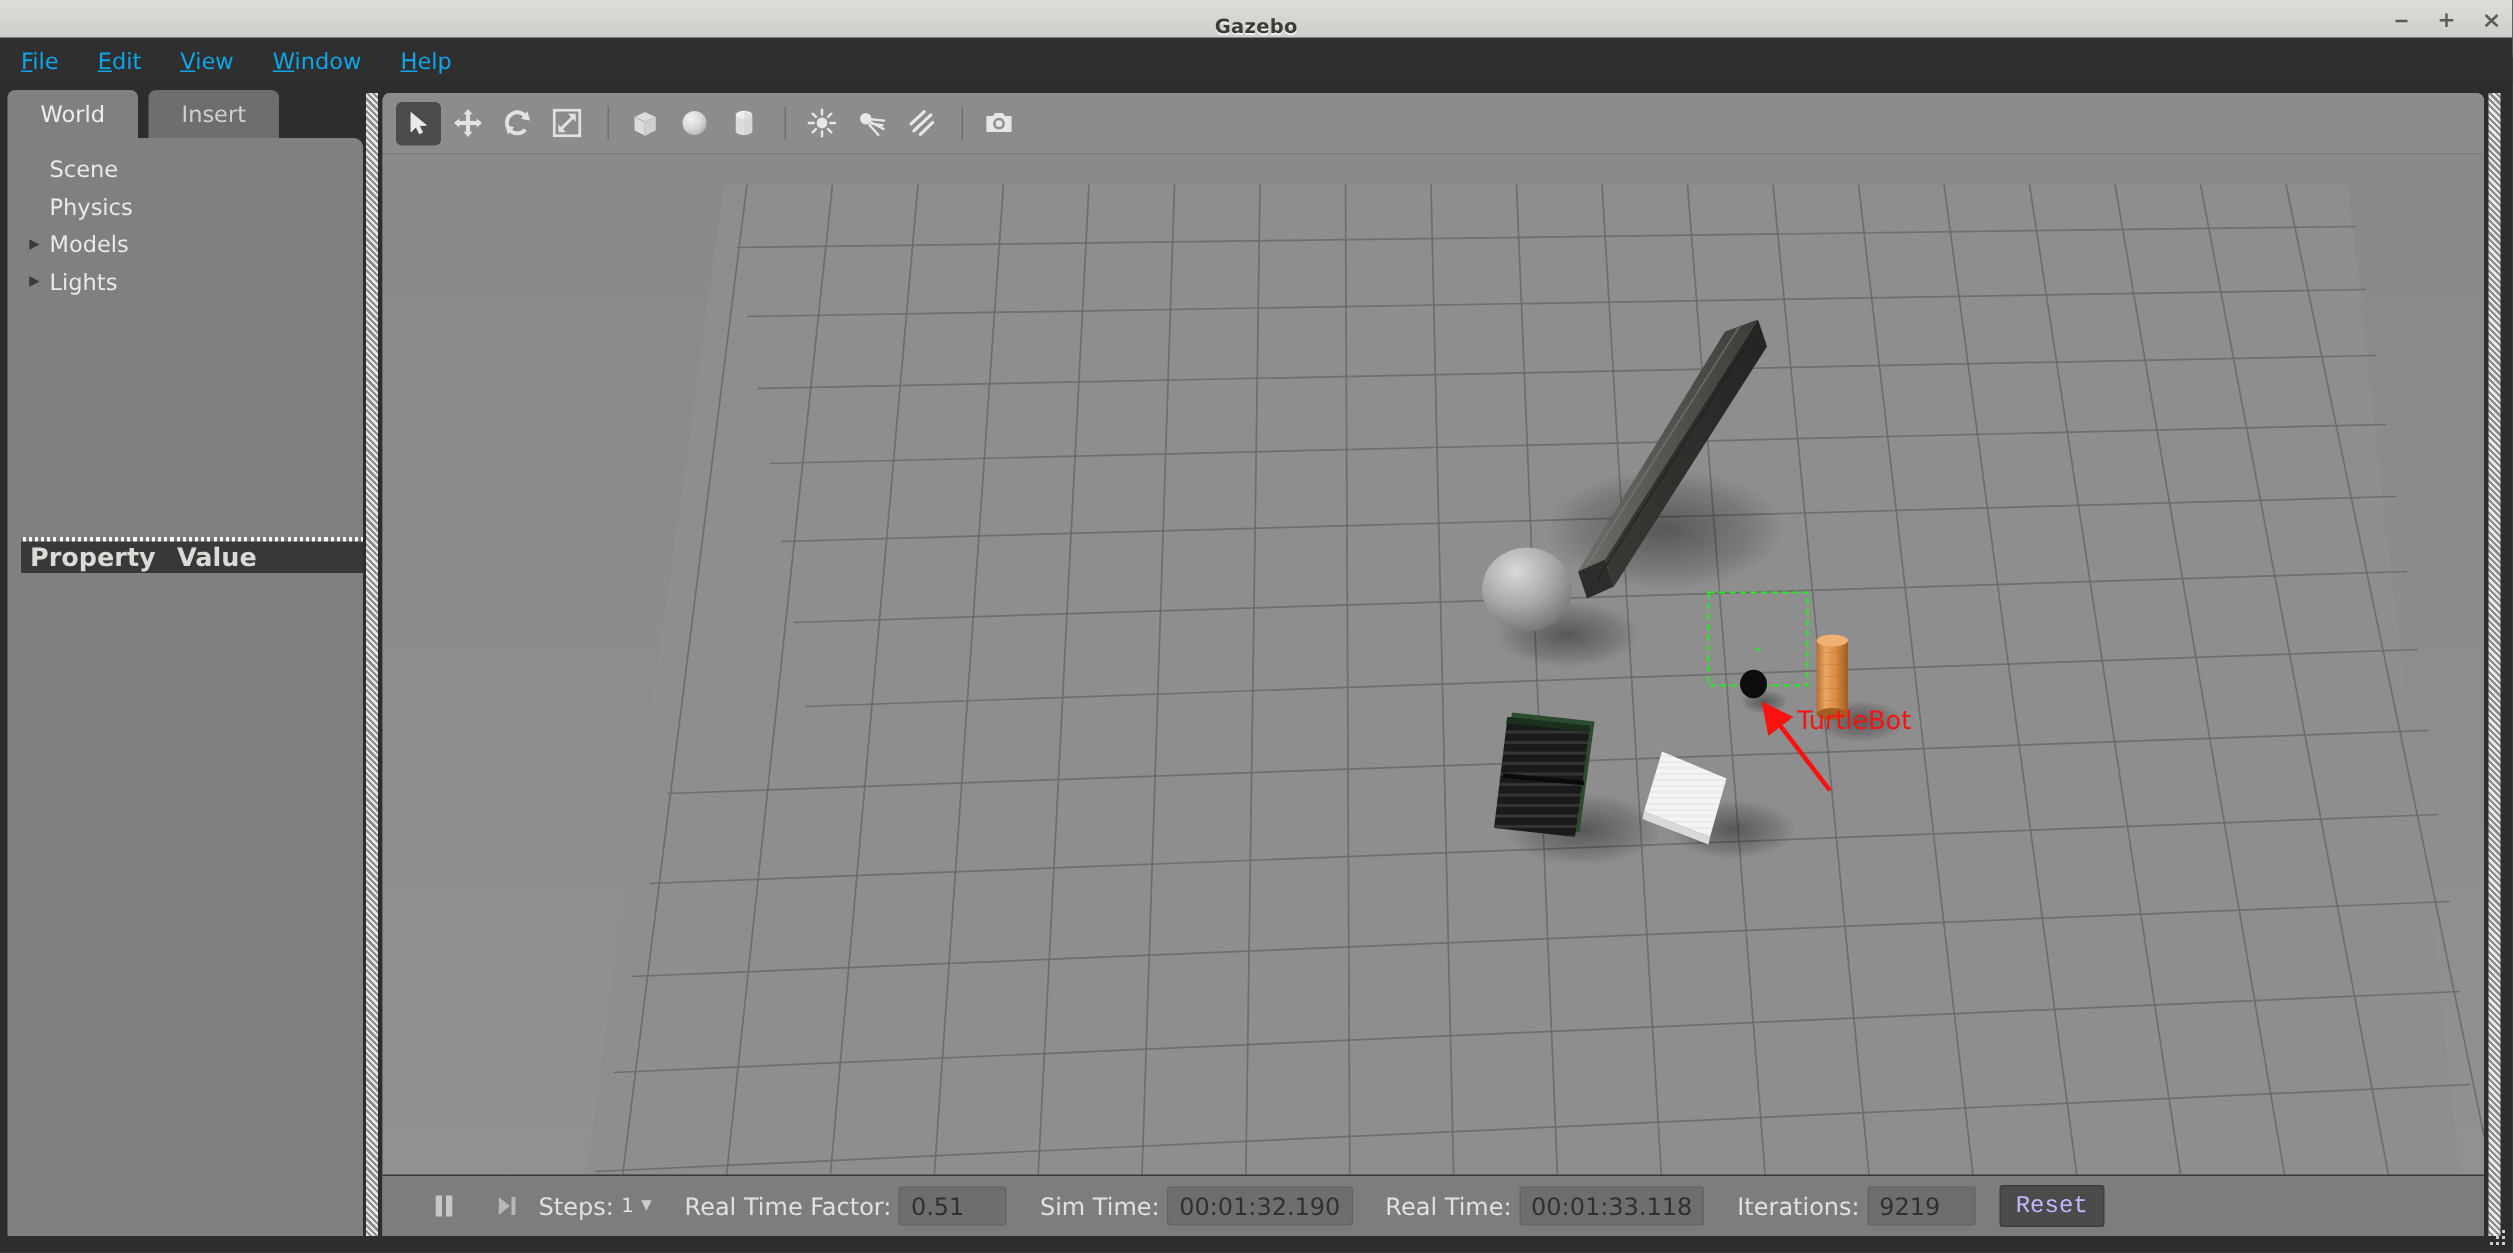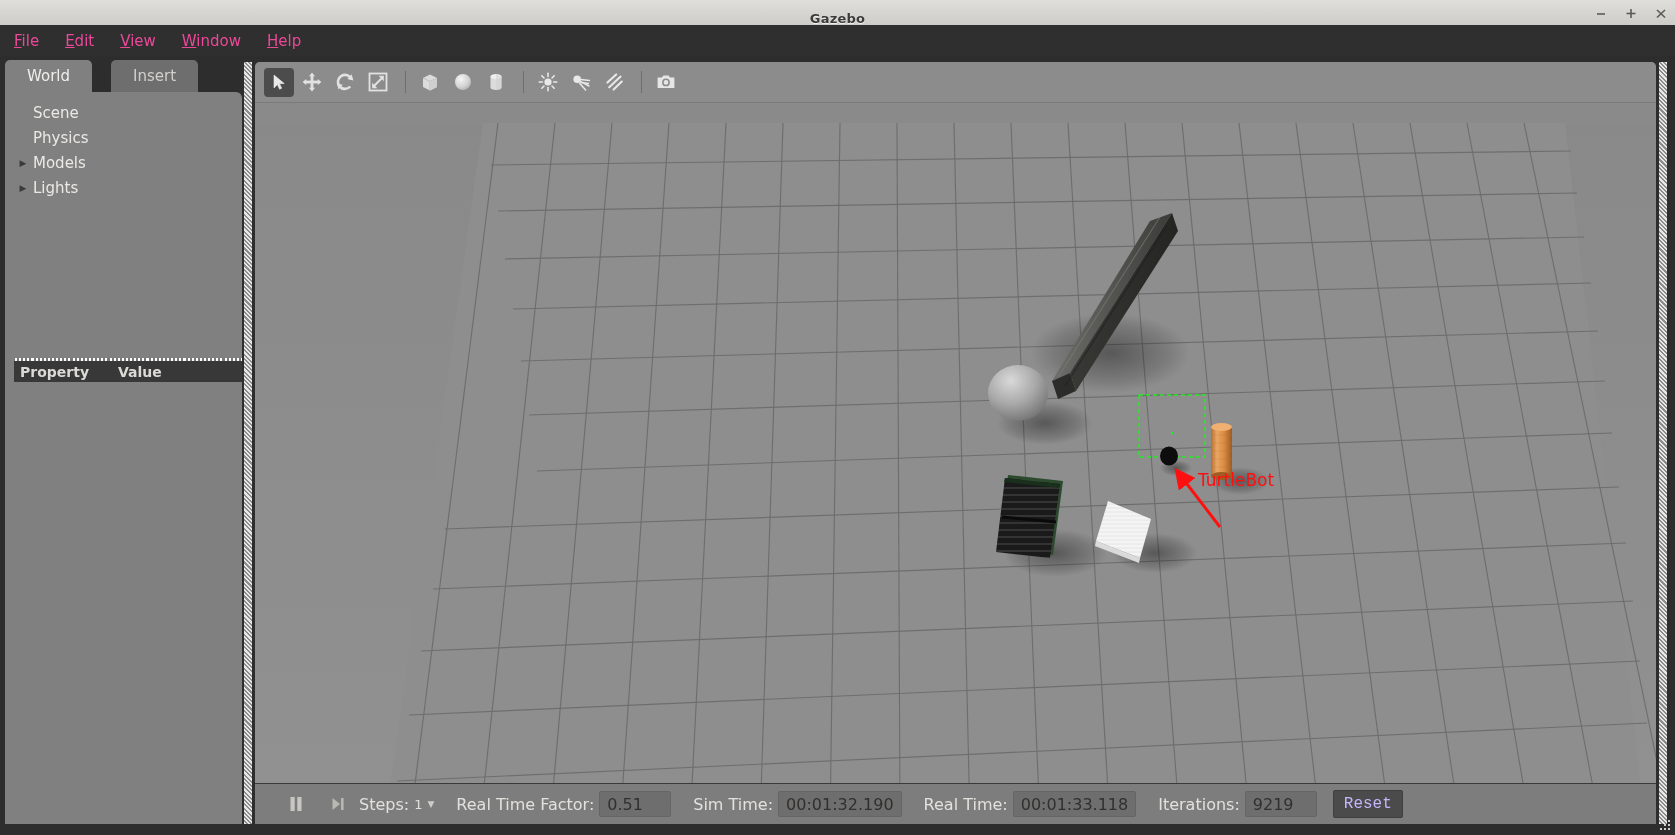--- a/index.html
+++ b/index.html
@@ -41,42 +41,42 @@
 
   
   .menubar {
     position: absolute; left: 0; top: 25px;
     width: 1675px; height: 31px;
     background: #2f2f2f;
     display: flex; align-items: center;
     padding-left: 12px; gap: 22px;
   }
   .menu-item {
-    font-size: 15px; color: #ec4899;
+    font-size: 15px; color: #0ea5e9;
     cursor: pointer; padding: 2px 2px;
     white-space: nowrap;
   }
   .menu-item .mn { text-decoration: underline; }
 
   
   .leftpanel {
     position: absolute; left: 5px; top: 62px;
     width: 237px; height: 762px;
   }
   .tabrow {
     position: relative; height: 30px;
     display: flex; align-items: flex-end;
   }
   .tab {
     height: 28px; padding: 16px 22px;
     display: flex; align-items: center;
     font-size: 15px; color: #dedbd7;
     border-radius: 5px 5px 0 0;
     cursor: pointer;
-    margin-right: 19px;
+    margin-right: 7px;
   }
   .tab.active { background: #808080; height: 30px; color: #efeeec; }
   .tab.inactive { background: #6e6e6e; color: #d3d0cc; }
 
   .panelbody {
     position: relative;
     background: #808080;
     height: 732px;
     border-radius: 0 6px 0 0;
   }
@@ -98,21 +98,21 @@
 
   .prop-header {
     position: absolute; left: 9px; top: 266px;
     width: 228px; height: 24px;
     background: #383838;
     display: flex; align-items: center;
     border-top: 3px solid;
     border-image: repeating-linear-gradient(90deg,#ffffff 0 2px,#777 2px 4px) 3;
   }
   .prop-header .ph-cell {
-    font-size: 14px; font-weight: bold; color: #dcdad6;
+    font-size: 17px; font-weight: bold; color: #dcdad6;
   }
   .prop-header .ph-prop { padding-left: 6px; width: 104px; }
 
   
   .splitter {
     position: absolute; left: 244px; top: 62px;
     width: 8px; height: 762px;
     background: repeating-linear-gradient(
       45deg, #e8e8e8 0 1.5px, #8d8d8d 1.5px 3px);
     cursor: col-resize;

